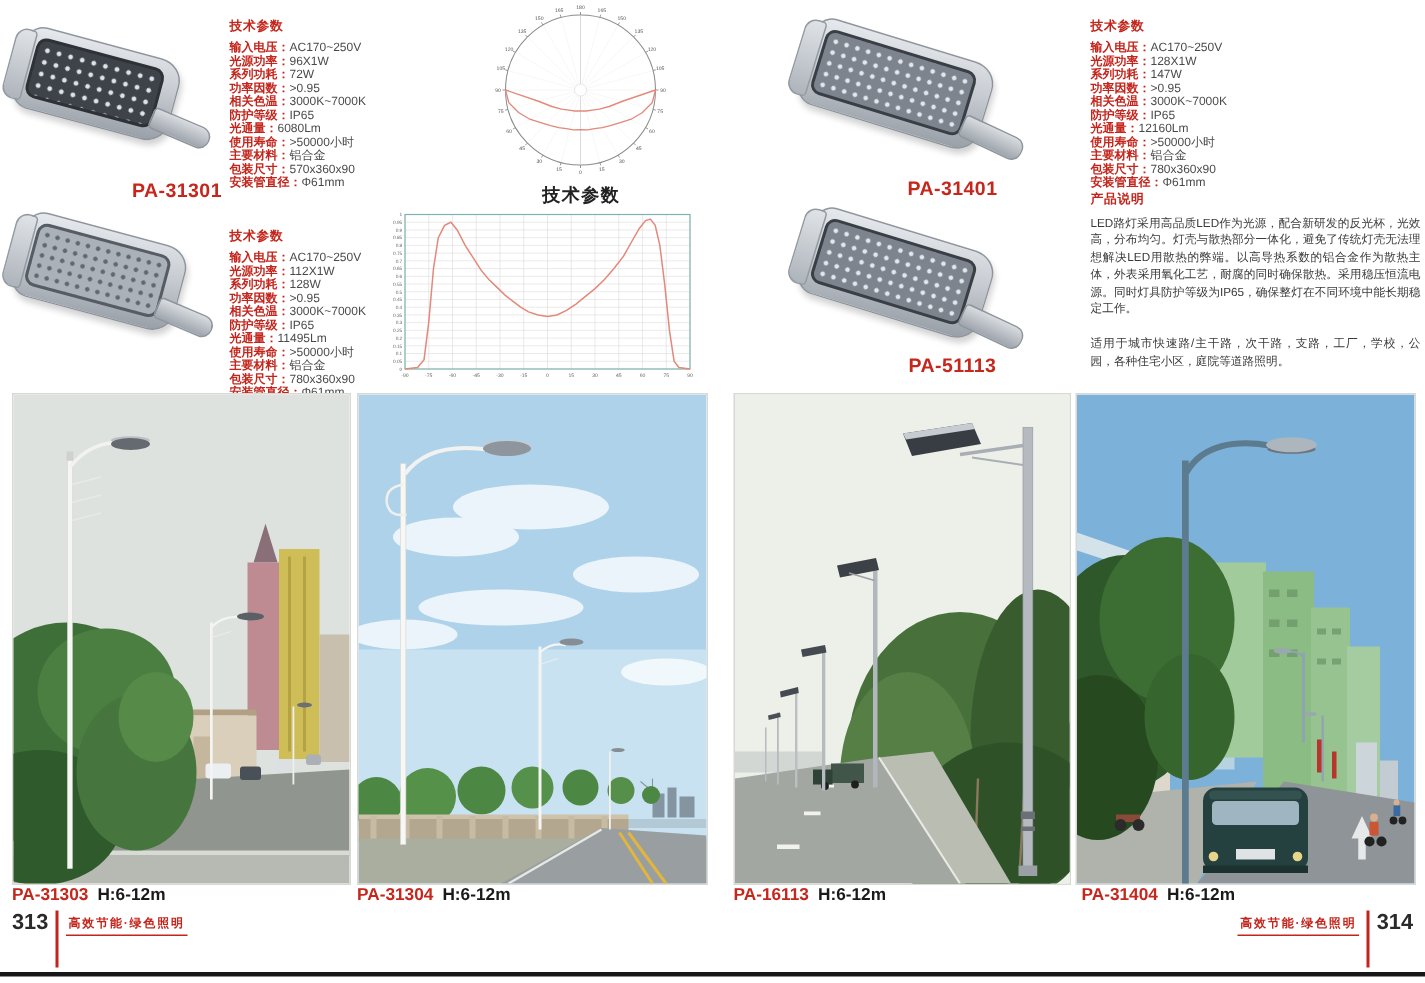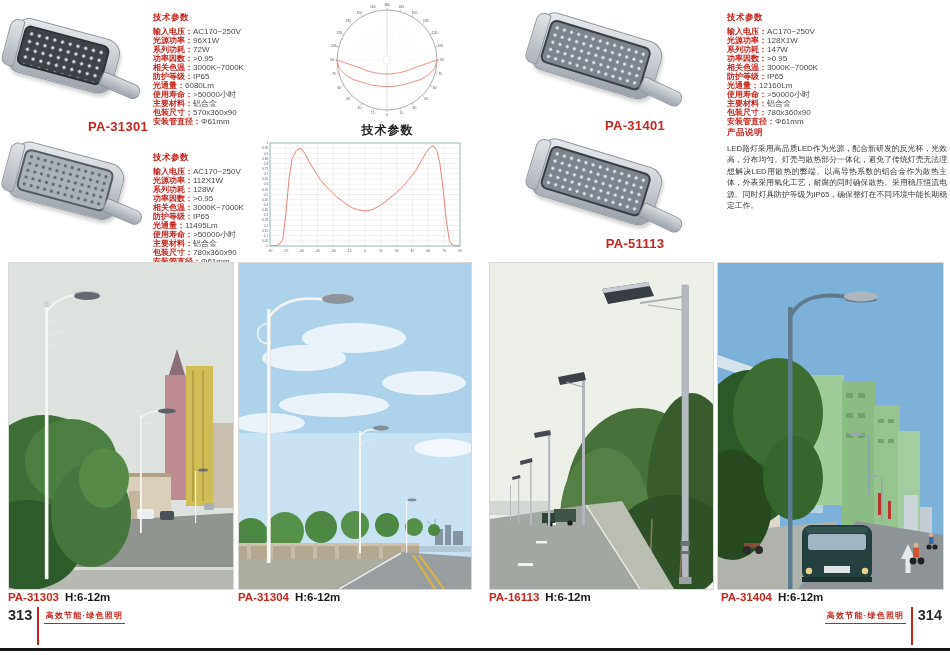--- a/index.html
+++ b/index.html
@@ -301,20 +301,21 @@
       <div class="spec-row"><span class="spec-label">使用寿命：</span><span class="spec-value">&gt;50000小时</span></div>
       <div class="spec-row"><span class="spec-label">主要材料：</span><span class="spec-value">铝合金</span></div>
       <div class="spec-row"><span class="spec-label">包装尺寸：</span><span class="spec-value">780x360x90</span></div>
       <div class="spec-row"><span class="spec-label">安装管直径：</span><span class="spec-value">Φ61mm</span></div>
     </div>
 </div>
 
 <div class="abs desc" style="left:727px;top:127px;">
   <div class="desc-title">产品说明</div>
   <p class="desc-body">LED路灯采用高品质LED作为光源，配合新研发的反光杯，光效高，分布均匀。灯壳与散热部分一体化，避免了传统灯壳无法理想解决LED用散热的弊端。以高导热系数的铝合金作为散热主体，外表采用氧化工艺，耐腐的同时确保散热。采用稳压恒流电源。同时灯具防护等级为IP65，确保整灯在不同环境中能长期稳定工作。</p>
+  <p class="desc-body">适用于城市快速路/主干路，次干路，支路，工厂，学校，公园，各种住宅小区，庭院等道路照明。</p>
 </div>
 
 <div class="abs lamp-wrap" style="left:524px;top:138px;width:195px;height:100px;">
   <div class="lamp" style="left:10px;top:14px;transform:rotate(17deg);">
     <div class="lamp-body" style="width:124px;height:58px;">
       <div class="lamp-cap"></div>
       <div class="lamp-panel panel-mid" style="left:8px;top:6px;right:11px;bottom:7px;"></div>
       <div class="lamp-arm" style="right:-32px;bottom:5px;width:42px;height:14px;transform:rotate(8deg);"></div>
     </div>
   </div>

